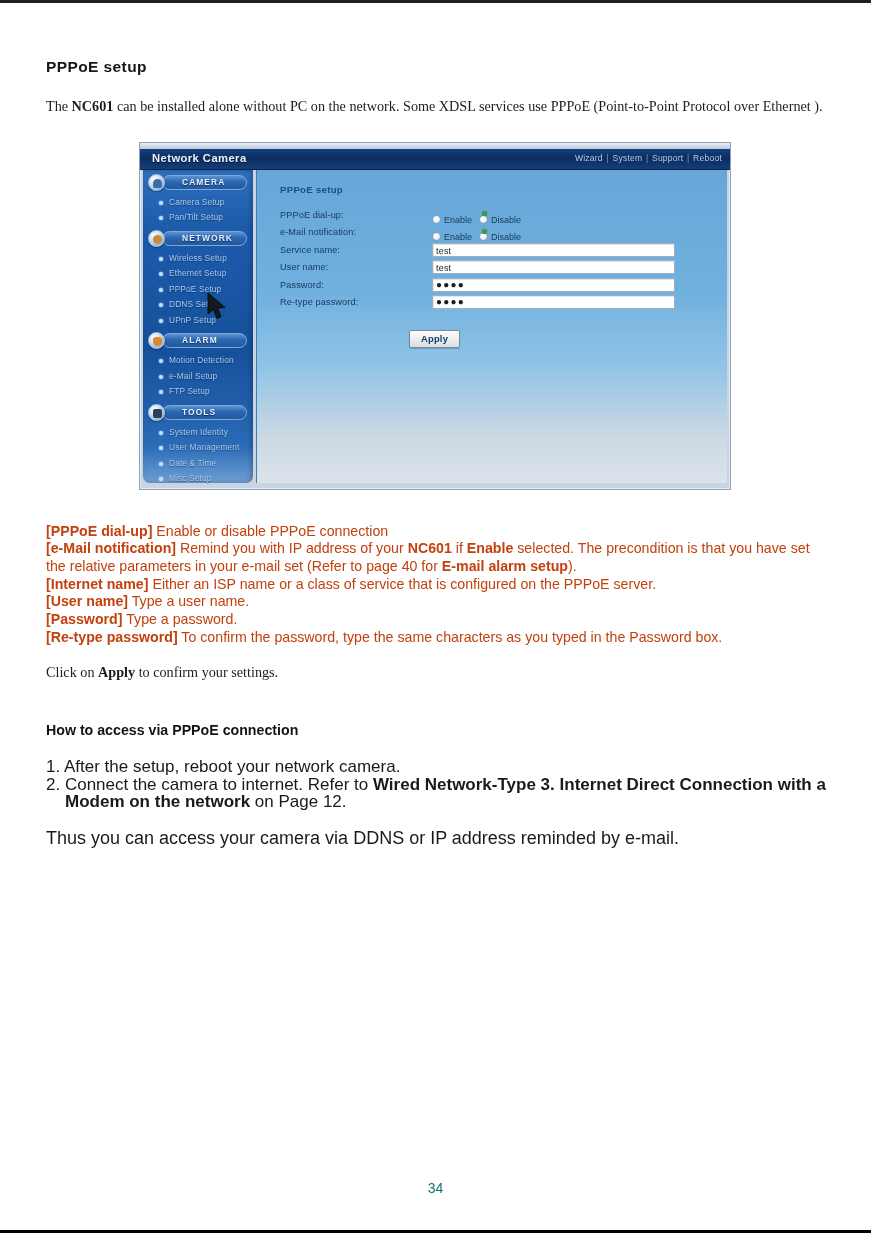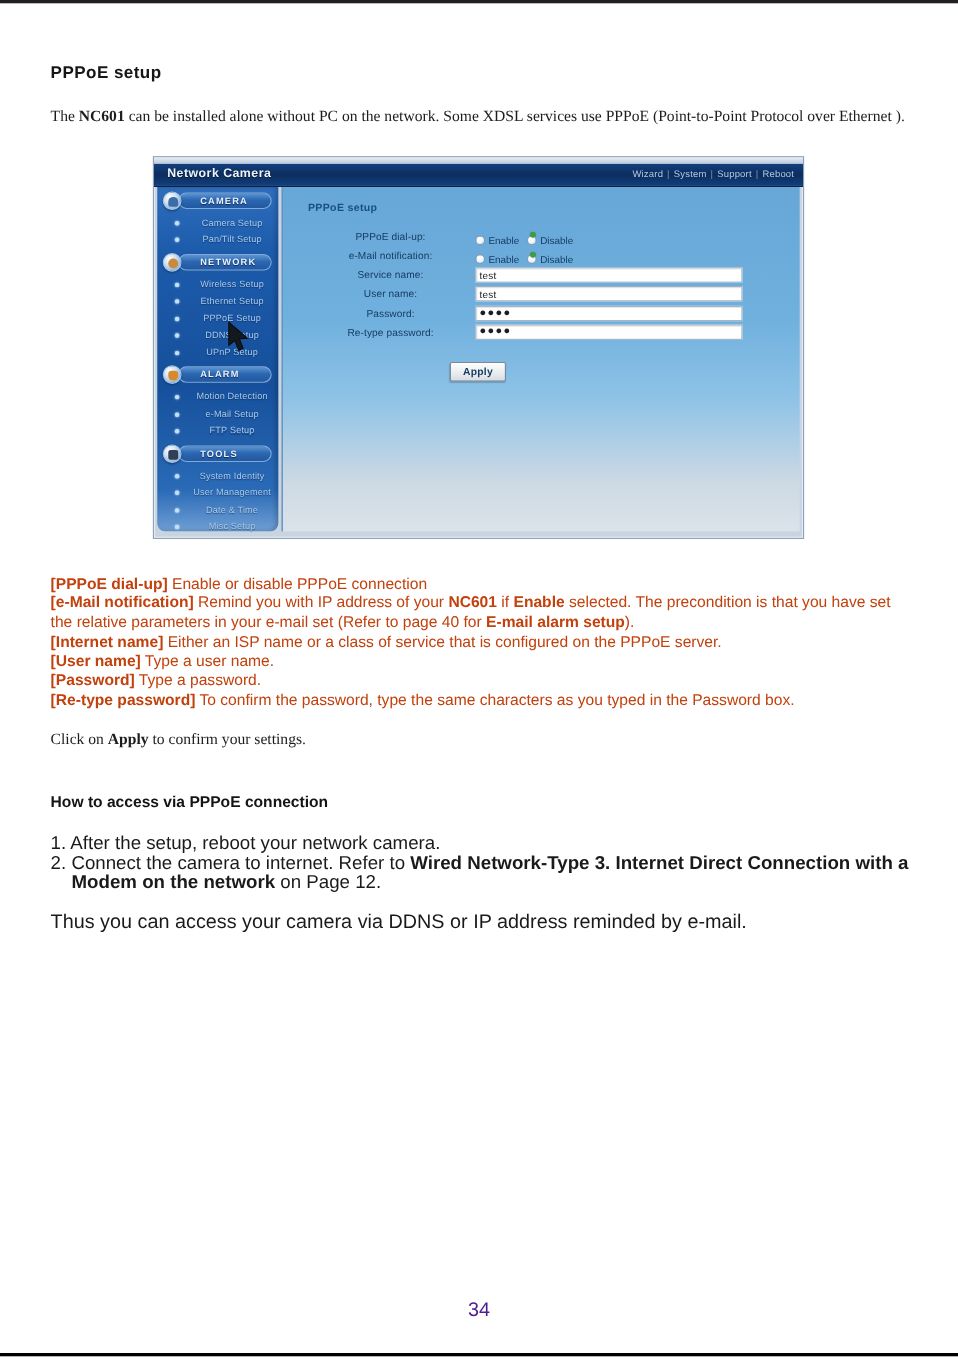--- a/index.html
+++ b/index.html
@@ -28,21 +28,20 @@
   p.body b { font-weight: bold; }
 
   
   .shot-wrap { position:relative; margin: 26px 0 0 93px; width:592px; height:348px; }
   .shot {
     position:absolute; left:0; top:0; width:592px; height:348px;
     background:#c9d4e2;
     border:1px solid #8fa2b8;
     overflow:hidden;
     box-shadow: 0 0 0 1px #e4eaf1 inset;
-    text-align: center;
   }
   .shot-topstrip{
     position:absolute; left:0; top:0; width:100%; height:6px;
     background: linear-gradient(180deg,#e8eef5 0%, #b9c9dc 100%);
   }
   .shot-header {
     position:absolute; left:0; top:6px; width:100%; height:21px;
     background: linear-gradient(180deg,#12407e 0%, #0c2d5e 48%, #123f7c 100%);
     border-bottom:1px solid #0a1f44;
   }
@@ -167,21 +166,21 @@
   .howto-title {
     margin-top: 40px; font-size:14.2px; font-weight:bold; color:#141414;
   }
   .howto { margin-top: 20px; }
   .howto p { margin:0; font-size:17px; line-height:17.7px; }
   .howto .indent { padding-left: 19px; text-indent:-19px; }
   .thus { margin-top: 19px; font-size:18px; line-height:17.7px; }
 
   .page-num {
     position:absolute; left:0; right:0; top:1180px;
-    text-align:center; font-size:18px; color:#4c1d95;
+    text-align:center; font-size:14px; color:#0f766e;
   }
 </style>
 </head>
 <body>
 
 <div class="page-rule-top"></div>
 <div class="page-rule-bottom"></div>
 
 <div class="content">
 

